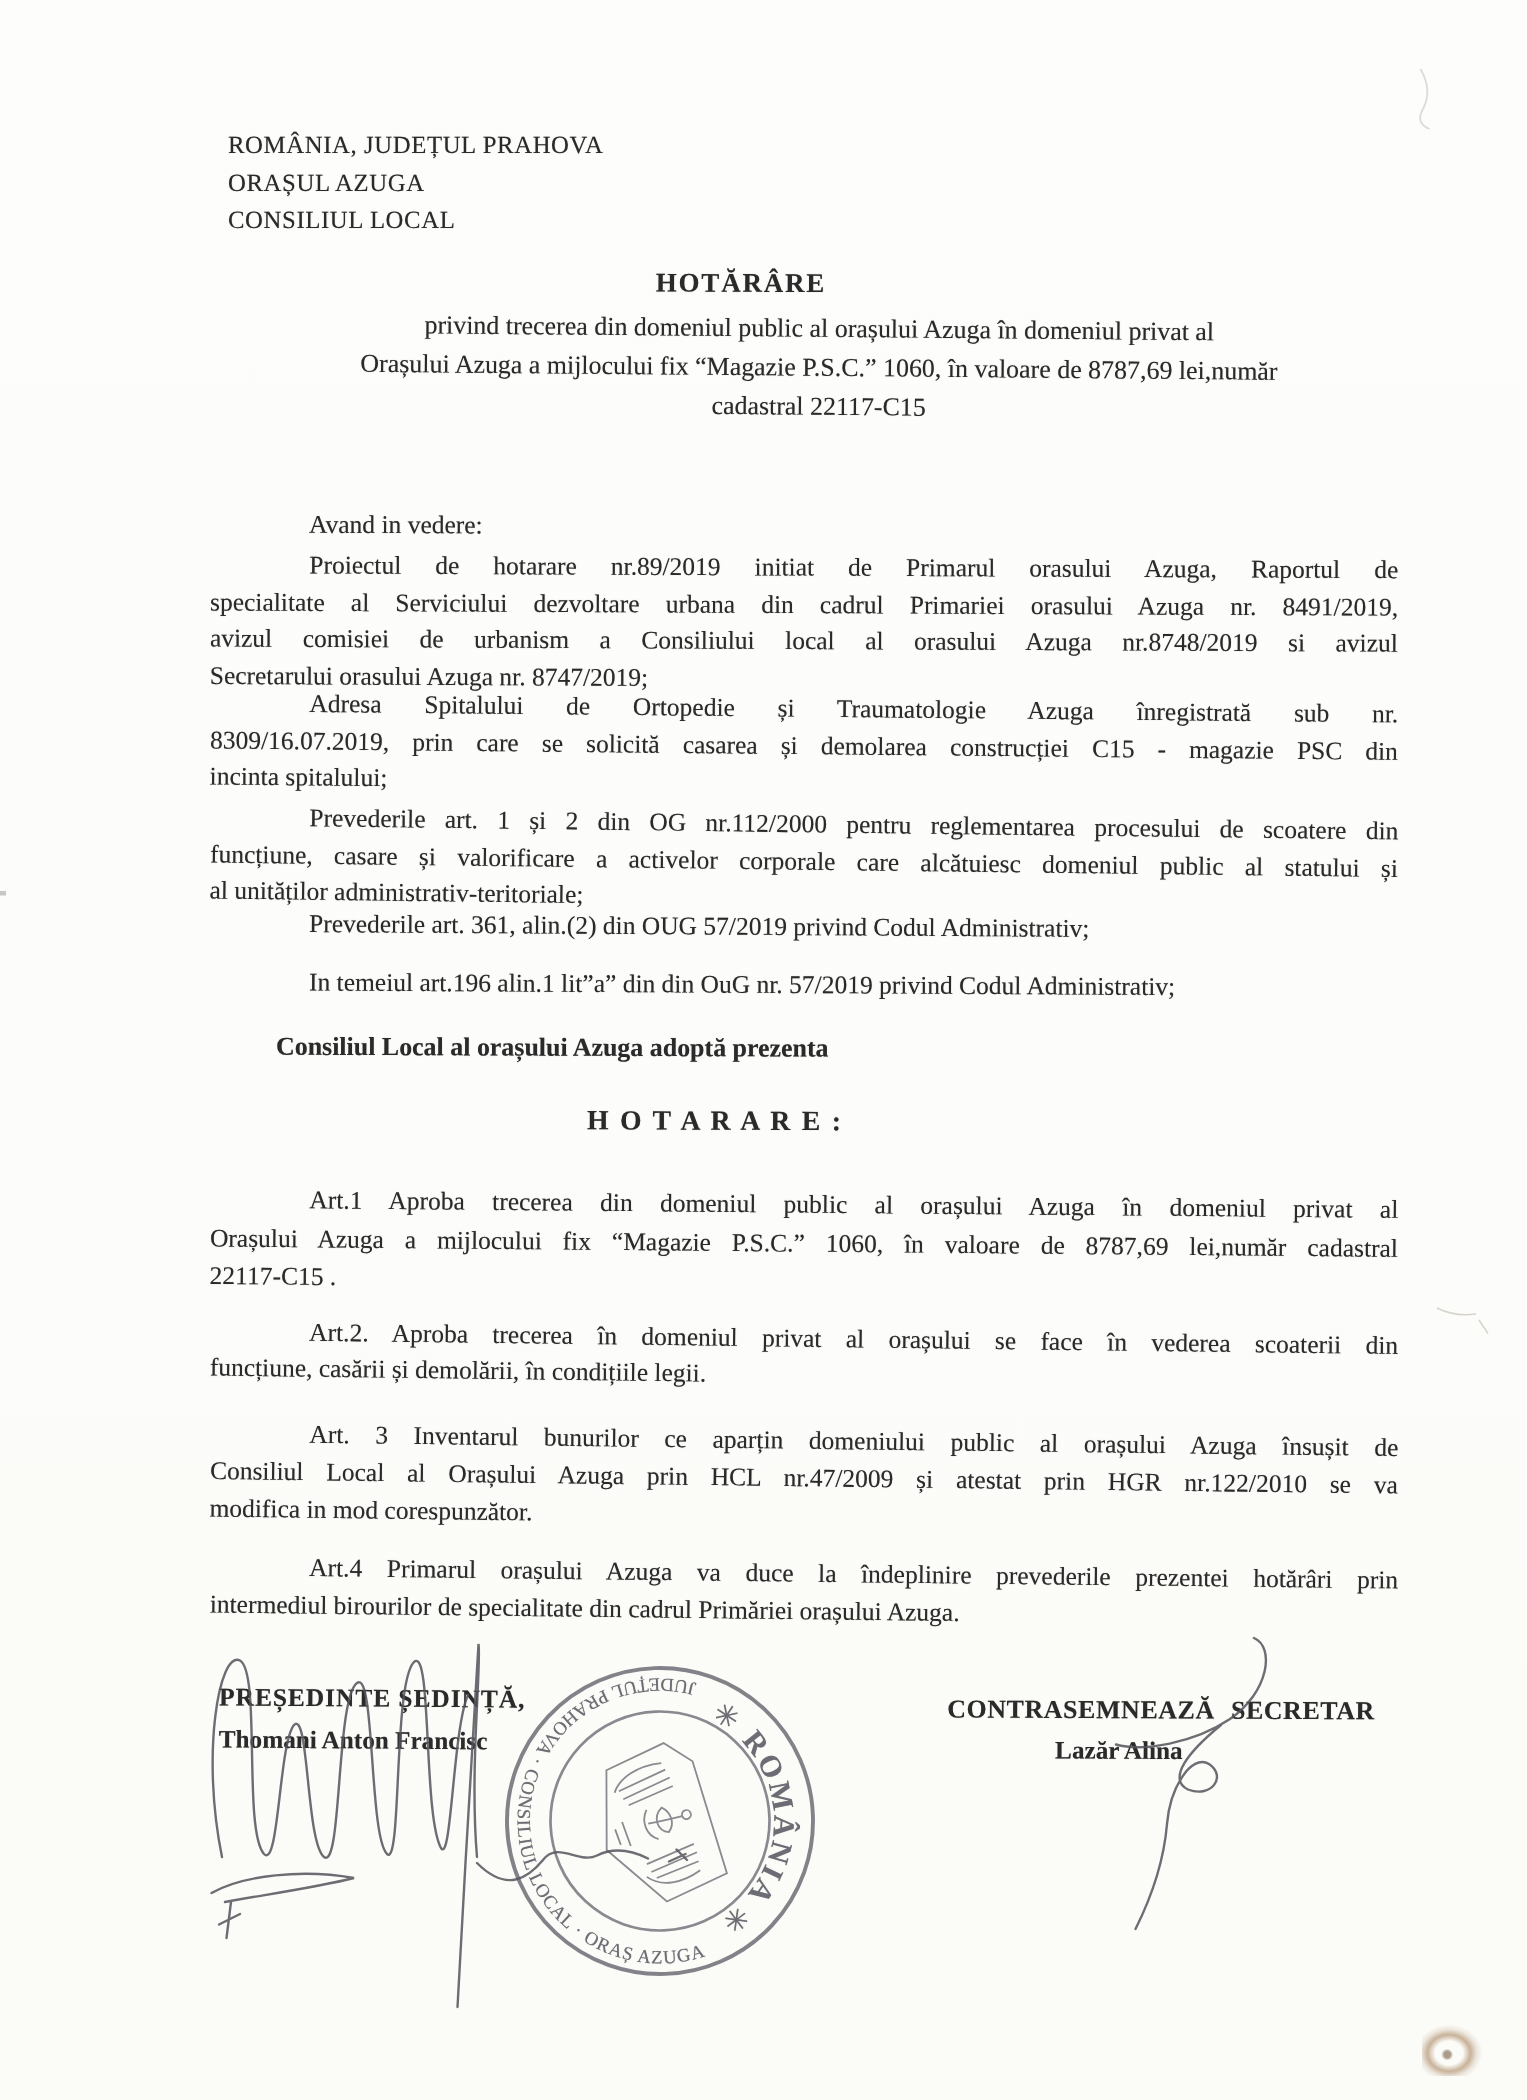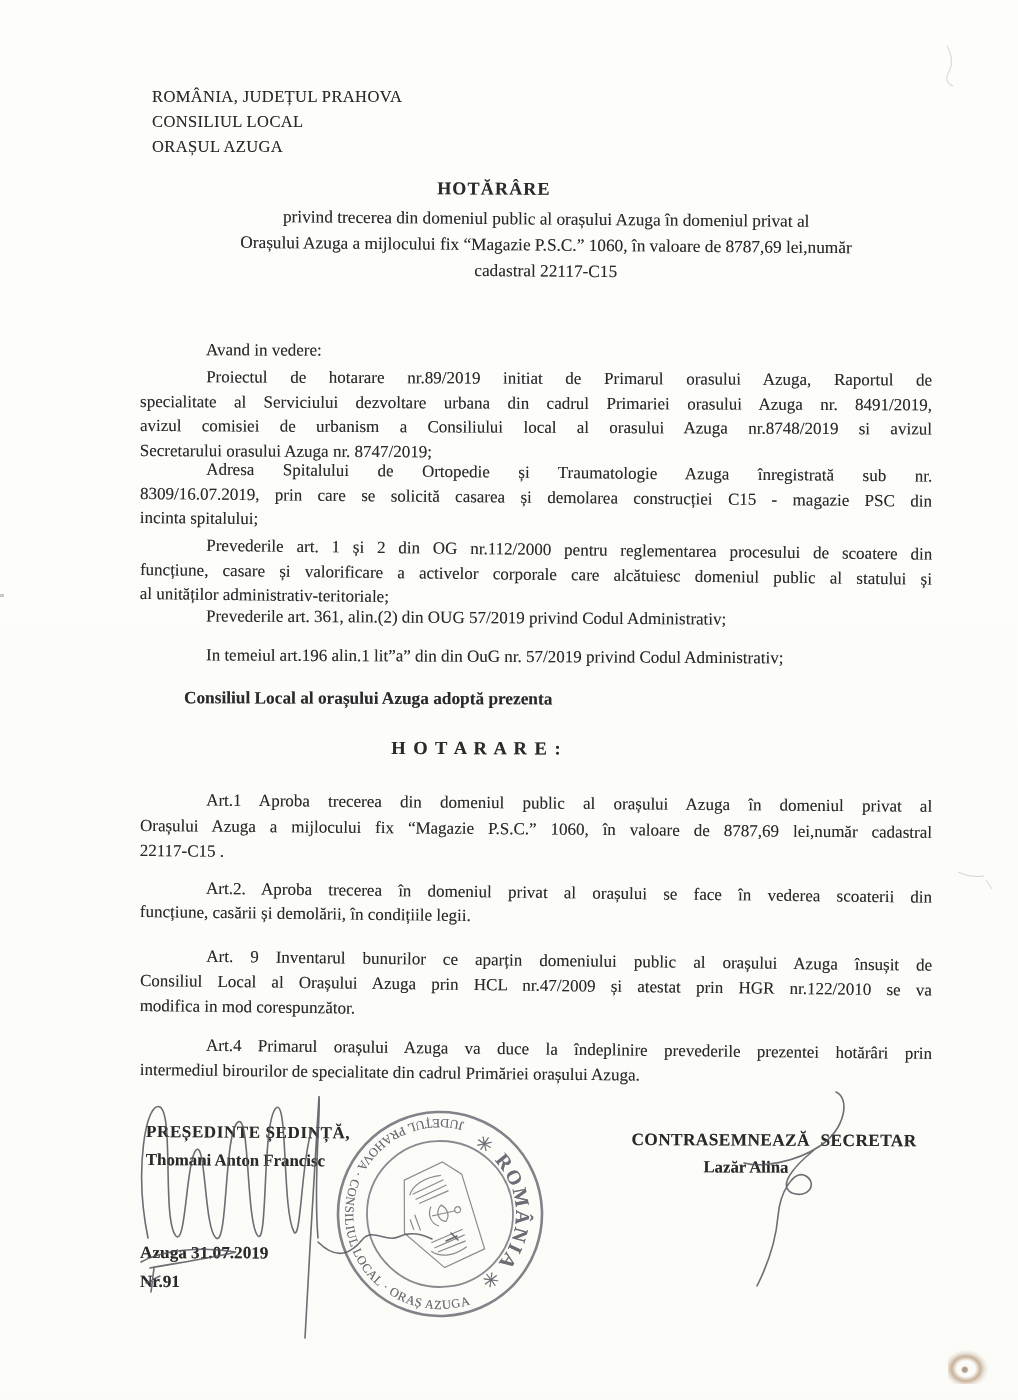--- a/index.html
+++ b/index.html
@@ -50,22 +50,22 @@
   }
   .edge-dot{position:absolute;left:0;top:594px;width:4px;height:3px;background:rgba(60,60,60,.28);}
 </style>
 </head>
 <body>
 
 <div class="sheet">
 
   <div class="block org">
     <div>ROMÂNIA, JUDEȚUL PRAHOVA</div>
+    <div>ORAȘUL AZUGA</div>
     <div>CONSILIUL LOCAL</div>
-    <div>ORAȘUL AZUGA</div>
   </div>
 
   <div class="block title">HOTĂRÂRE</div>
   <div class="block subtitle">
     <div>privind trecerea  din domeniul public al orașului Azuga în domeniul privat al</div>
     <div>Orașului Azuga a mijlocului fix  “Magazie P.S.C.” 1060, în valoare de 8787,69 lei,număr</div>
     <div>cadastral 22117-C15</div>
   </div>
 
   <div class="block bodytext" id="intro">Avand in vedere:</div>
@@ -101,44 +101,40 @@
     <div class="jl">Orașului Azuga a mijlocului fix  “Magazie P.S.C.” 1060, în valoare de 8787,69 lei,număr cadastral</div>
     <div class="ll">22117-C15 .</div>
   </div>
 
   <div class="block bodytext para" id="a2">
     <div class="jl ind"><b>Art.2.</b><span> Aproba trecerea  în domeniul privat  al orașului se face în vederea scoaterii din</span></div>
     <div class="ll">funcțiune,  casării și demolării, în condițiile legii.</div>
   </div>
 
   <div class="block bodytext para" id="a3">
-    <div class="jl ind"><b>Art. 9</b><span> Inventarul bunurilor ce aparțin domeniului public al orașului Azuga însușit de</span></div>
+    <div class="jl ind"><b>Art. 3</b><span> Inventarul bunurilor ce aparțin domeniului public al orașului Azuga însușit de</span></div>
     <div class="jl">Consiliul Local al Orașului Azuga prin HCL nr.47/2009 și   atestat  prin HGR nr.122/2010 se va</div>
     <div class="ll">modifica in mod corespunzător.</div>
   </div>
 
   <div class="block bodytext para" id="a4">
     <div class="jl ind"><b>Art.4</b><span> Primarul orașului Azuga va duce la îndeplinire prevederile prezentei hotărâri prin</span></div>
     <div class="ll">intermediul birourilor de specialitate din cadrul Primăriei orașului Azuga.</div>
   </div>
 
   <div class="block" id="sig-left">
     <div class="role">PREȘEDINTE ȘEDINȚĂ,</div>
     <div class="name">Thomani Anton Francisc</div>
   </div>
 
   <div class="block" id="sig-right">
     <div class="role">CONTRASEMNEAZĂ SECRETAR</div>
     <div class="name">Lazăr Alina</div>
   </div>
 
-  <div class="block" id="footer">
-    <div>Azuga 31.07.2019</div>
-    <div>Nr.91</div>
-  </div>
 
   <svg id="stampbox" viewBox="0 0 220 220">
     <g transform="rotate(88 110 110)" fill="none" stroke="#60606a">
       <circle cx="110" cy="110" r="102" stroke-width="2.6" opacity=".85"></circle>
       <circle cx="110" cy="110" r="73" stroke-width="1.8" opacity=".8"></circle>
       <path id="arcTop" d="M 44.2 72 A 76 76 0 0 1 175.8 72" stroke="none"></path>
       <path id="arcRing" d="M 20.7 77.5 A 95 95 0 1 0 199.3 77.5" stroke="none"></path>
       <text font-family="Liberation Serif, DejaVu Serif, DejaVu Sans, serif" font-size="20" font-weight="bold" fill="#60606a" stroke="none" letter-spacing="2">
         <textPath href="#arcTop" startOffset="50%" text-anchor="middle">✳ ROMÂNIA ✳</textPath>
       </text>

